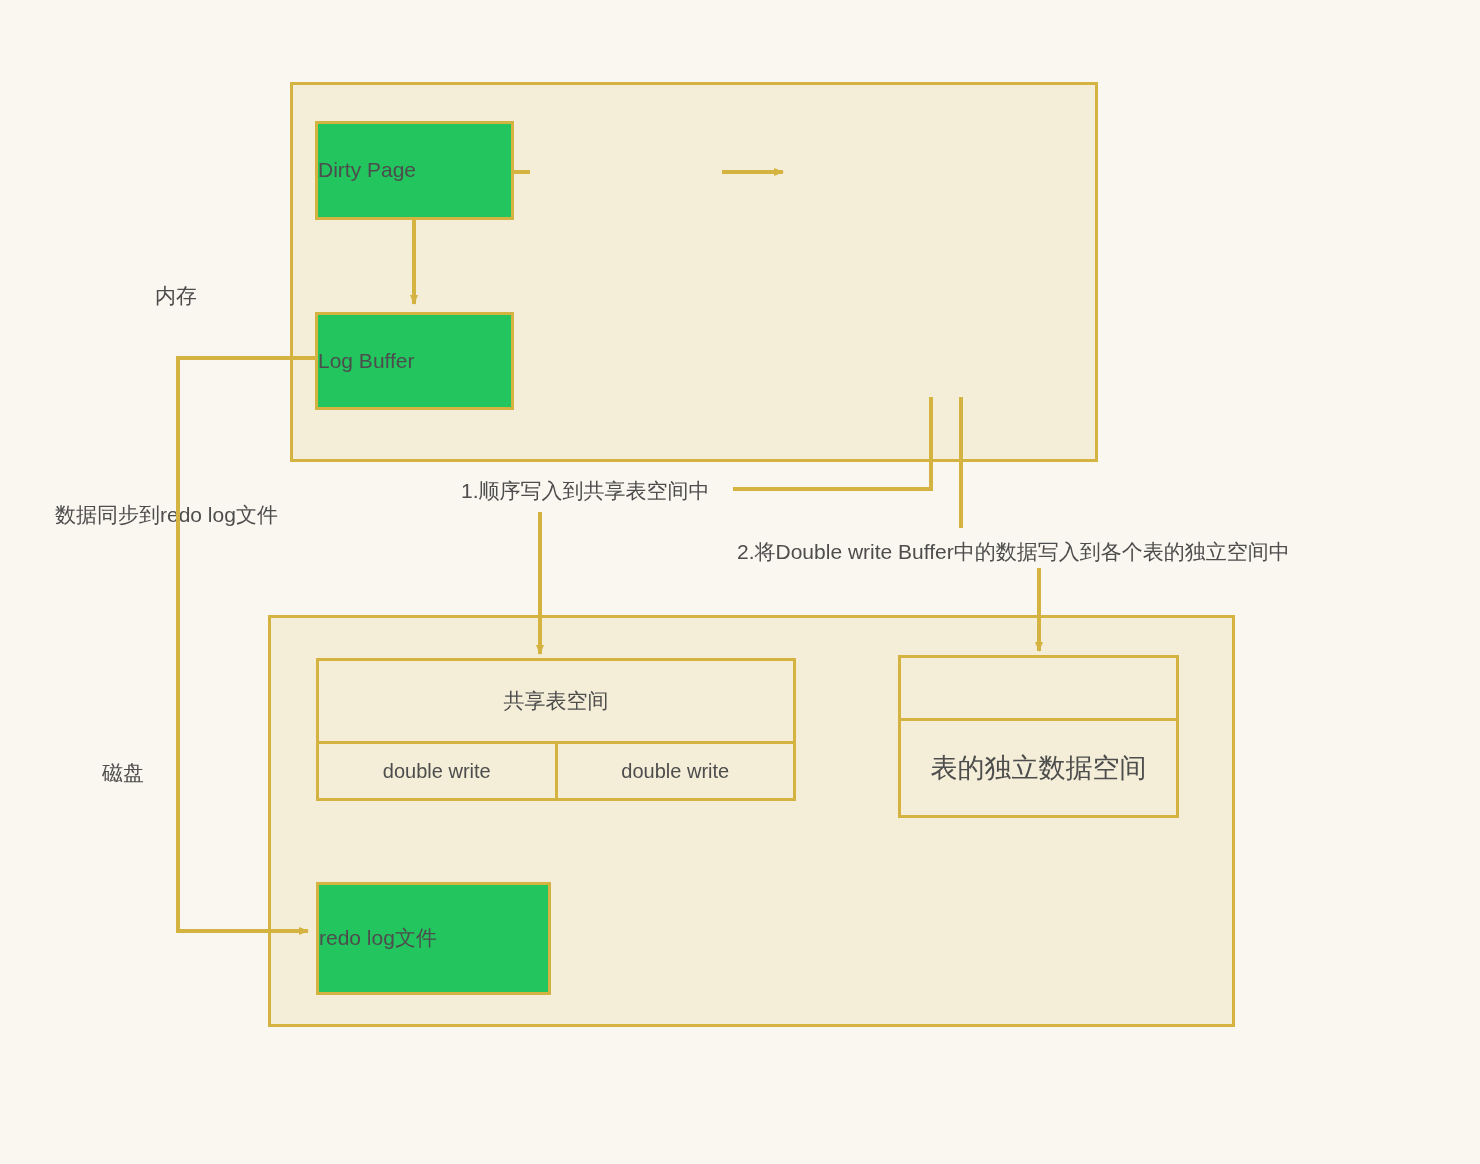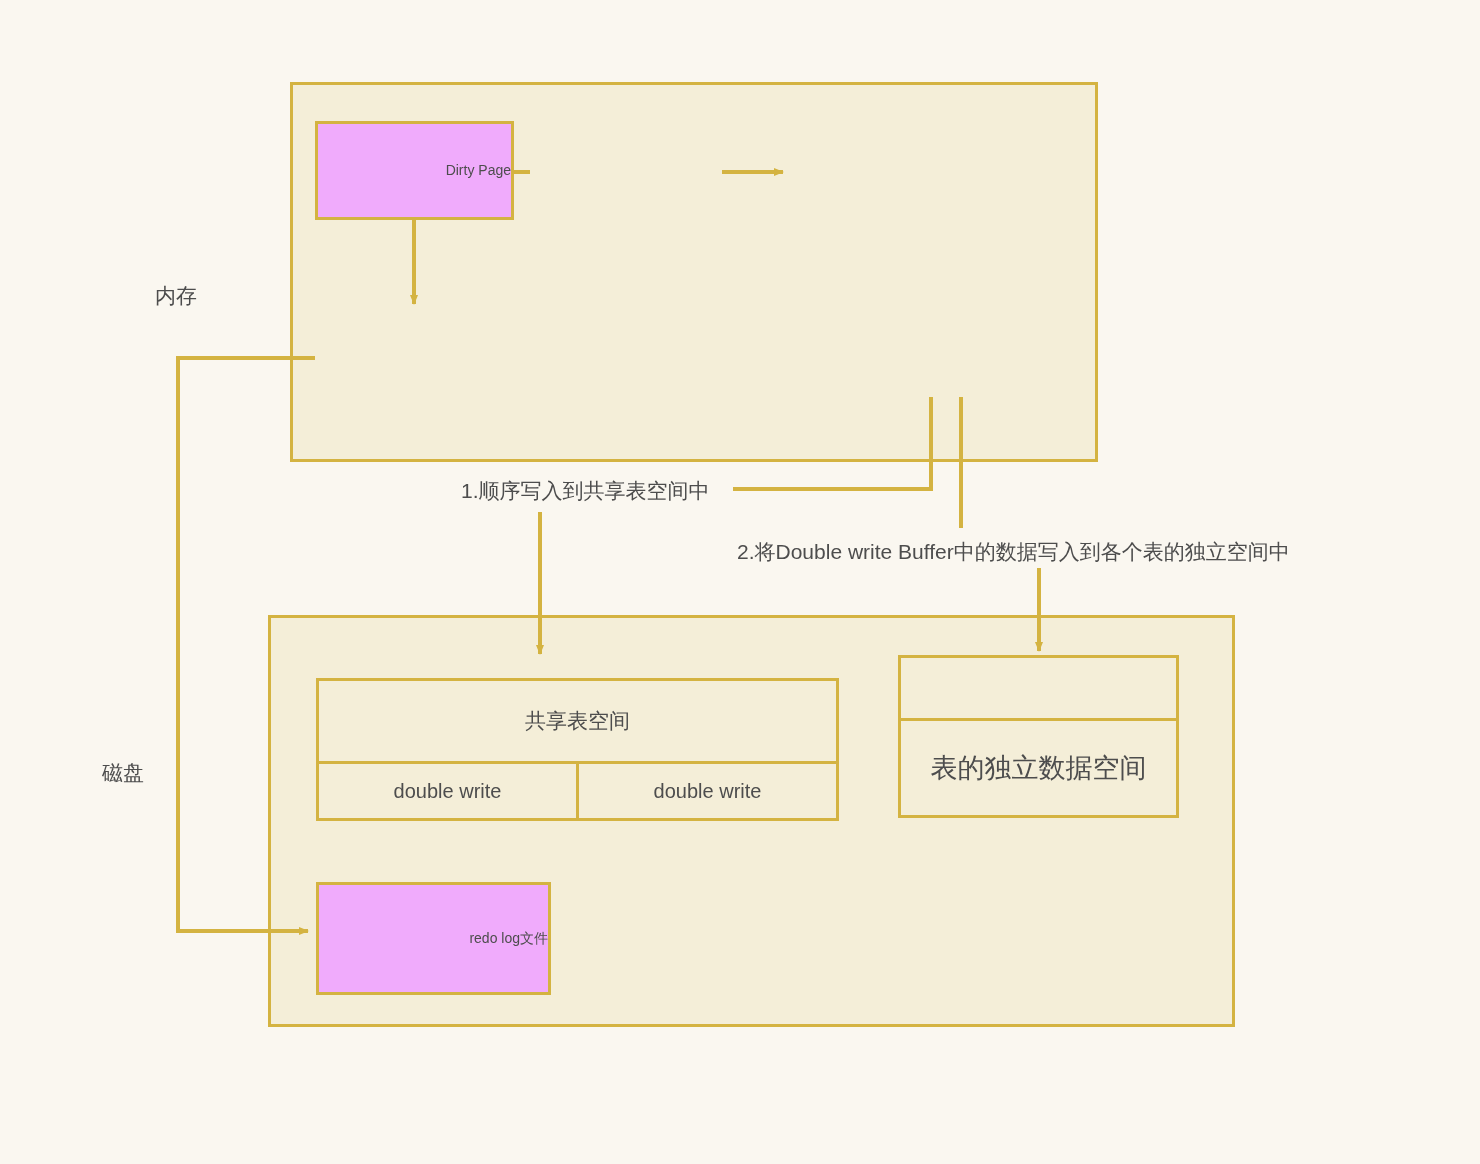--- a/index.html
+++ b/index.html
@@ -14,29 +14,29 @@
   svg#wires{position:absolute;left:0;top:0;width:1480px;height:1164px;pointer-events:none;}
 
   .panel{
     position:absolute;
     background:#f4eed8;
     border:3px solid #d4b341;
     box-sizing:border-box;
   }
   .node{
     position:absolute;
-    background:#f0abfc;
+    background:#22c55e;
     border:3px solid #d4b341;
     box-sizing:border-box;
     display:flex;
     flex-direction:column;
-    align-items:flex-end;
+    align-items:flex-start;
     justify-content:center;
     color:#4d4d4d;
-    font-size:14px;
+    font-size:21px;
     line-height:1.45;
     text-align:center;
   }
   .node .ln{display:block;}
   .plainlabel{
     position:absolute;
     color:#4d4d4d;
     font-size:21px;
     line-height:1.45;
     white-space:nowrap;
@@ -86,27 +86,30 @@
 <div id="stage">
 
   <div class="panel" style="left:290px;top:82px;width:808px;height:380px;"></div>
 
   <div class="plainlabel" style="left:155px;top:281px;">内存</div>
 
   <div class="node" style="left:315px;top:121px;width:199px;height:99px;">
     <span class="ln">Dirty Page</span>
   </div>
 
+  <div class="node" style="left:315px;top:312px;width:199px;height:98px;">
+    <span class="ln">Log Buffer</span>
+  </div>
 
 
   <div class="panel" style="left:268px;top:615px;width:967px;height:412px;"></div>
 
   <div class="plainlabel" style="left:68px;top:758px;margin-left:34px;">磁盘</div>
 
-  <div class="split" style="left:316px;top:658px;width:523px;height:143px;margin-top:20px;">
+  <div class="split" style="left:316px;top:658px;width:480px;height:143px;">
     <div class="toprow" style="height:83px;">共享表空间</div>
     <div class="botrow">
       <div class="cell">double write</div>
       <div class="cell divider">double write</div>
     </div>
   </div>
 
   <div class="split" style="left:898px;top:655px;width:281px;height:163px;">
     <div class="toprow" style="height:63px;"></div>
     <div class="botrow single">表的独立数据空间</div>
@@ -114,20 +117,21 @@
 
   <div class="node" style="left:316px;top:882px;width:235px;height:113px;">
     <span class="ln">redo log文件</span>
   </div>
 
 
   <div class="edgelabel" style="left:461px;top:475px;text-align:right;">1.顺序写入到共享表空间中</div>
 
   <div class="edgelabel" style="left:721px;top:536px;margin-left:16px;">2.将Double write Buffer中的数据写入到各个表的独立空间中</div>
 
+  <div class="edgelabel" style="left:55px;top:499px;">数据同步到redo log文件</div>
 
   <svg id="wires" viewBox="0 0 1480 1164">
     <defs>
       <marker id="ah" markerWidth="10" markerHeight="8" refX="9" refY="4" orient="auto" markerUnits="userSpaceOnUse">
         <path d="M0,0 L10,4 L0,8 Z" fill="#d4b341"></path>
       </marker>
     </defs>
 
     <path d="M414,220 L414,304" stroke="#d4b341" stroke-width="4" fill="none" marker-end="url(#ah)"></path>
 

